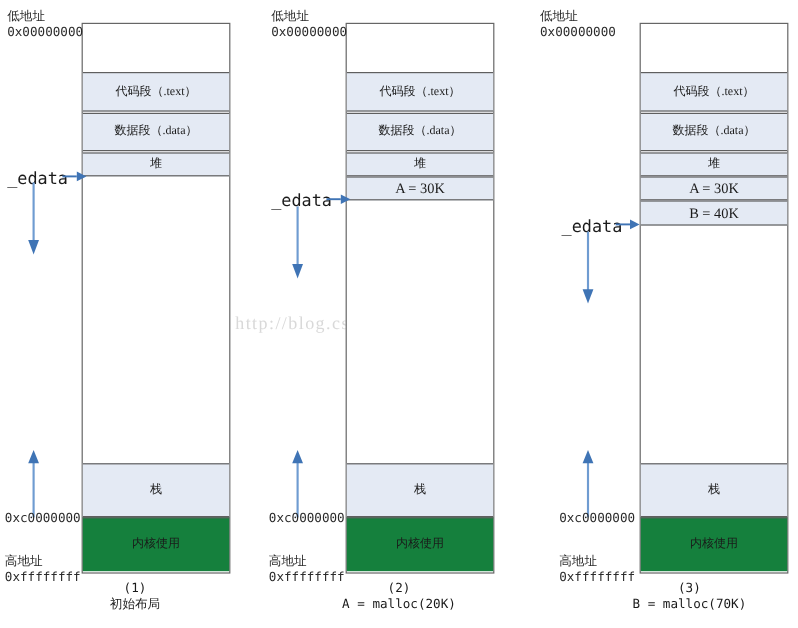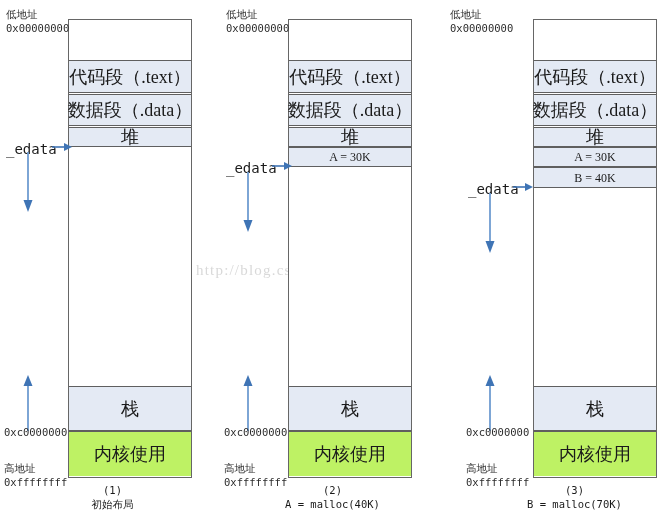--- a/index.html
+++ b/index.html
@@ -54,48 +54,48 @@
     position: absolute;
     left: 0;
     width: 100%;
     box-sizing: border-box;
     background: #e4eaf4;
     border-top: 1.4px solid #5f5f5f;
     border-bottom: 1.4px solid #5f5f5f;
     display: flex;
     align-items: center;
     justify-content: center;
-    font-size: 18px;
+    font-size: 10px;
     line-height: 1;
     color: #1a1a1a;
     white-space: nowrap;
   }
   .band.plain {
-    background: #bef264;
+    background: #15803d;
     border-top: 1.4px solid #5f5f5f;
     border-bottom: none;
   }
   .band.mono {
     font-family: "Liberation Serif", "DejaVu Serif", serif;
     font-size: 12px;
     text-align: right;
   }
 
   
   .side-label {
     position: absolute;
     font-family: "DejaVu Sans Mono", "Liberation Mono", monospace;
     font-size: 10.5px;
     line-height: 13px;
     color: #2b2b2b;
     white-space: nowrap;
     z-index: 3;
   }
   .side-label .cjk {
-    font-family: Liberation Mono, monospace;
+    font-family: Liberation Sans, sans-serif;
     font-size: 10.5px;
   }
   .edata-label {
     position: absolute;
     font-family: "DejaVu Sans Mono", "Liberation Mono", monospace;
     font-size: 14px;
     color: #1a1a1a;
     white-space: nowrap;
     z-index: 3;
   }
@@ -206,21 +206,21 @@
     <div class="band" style="top:40px;  height:33px;">代码段（.text）</div>
     <div class="band" style="top:74px;  height:32px;">数据段（.data）</div>
     <div class="band" style="top:107px; height:20px;">堆</div>
     <div class="band mono" style="top:127px; height:20px;">A = 30K</div>
     <div class="band" style="top:366px; height:45px;">栈</div>
     <div class="band plain" style="top:411px; height:45px;">内核使用</div>
   </div>
 
   <div class="caption" style="left:0px; top:483px;">
     <span>(2)</span><br>
-    <span>A = malloc(40K)</span>
+    <span>A = malloc(20K)</span>
   </div>
 </div>
 
 <div class="column" style="left:440px;">
 
   <div class="side-label" style="left:10px; top:8px;">
     <span class="cjk">低地址</span><br>
     <span>0x00000000</span>
   </div>
 

